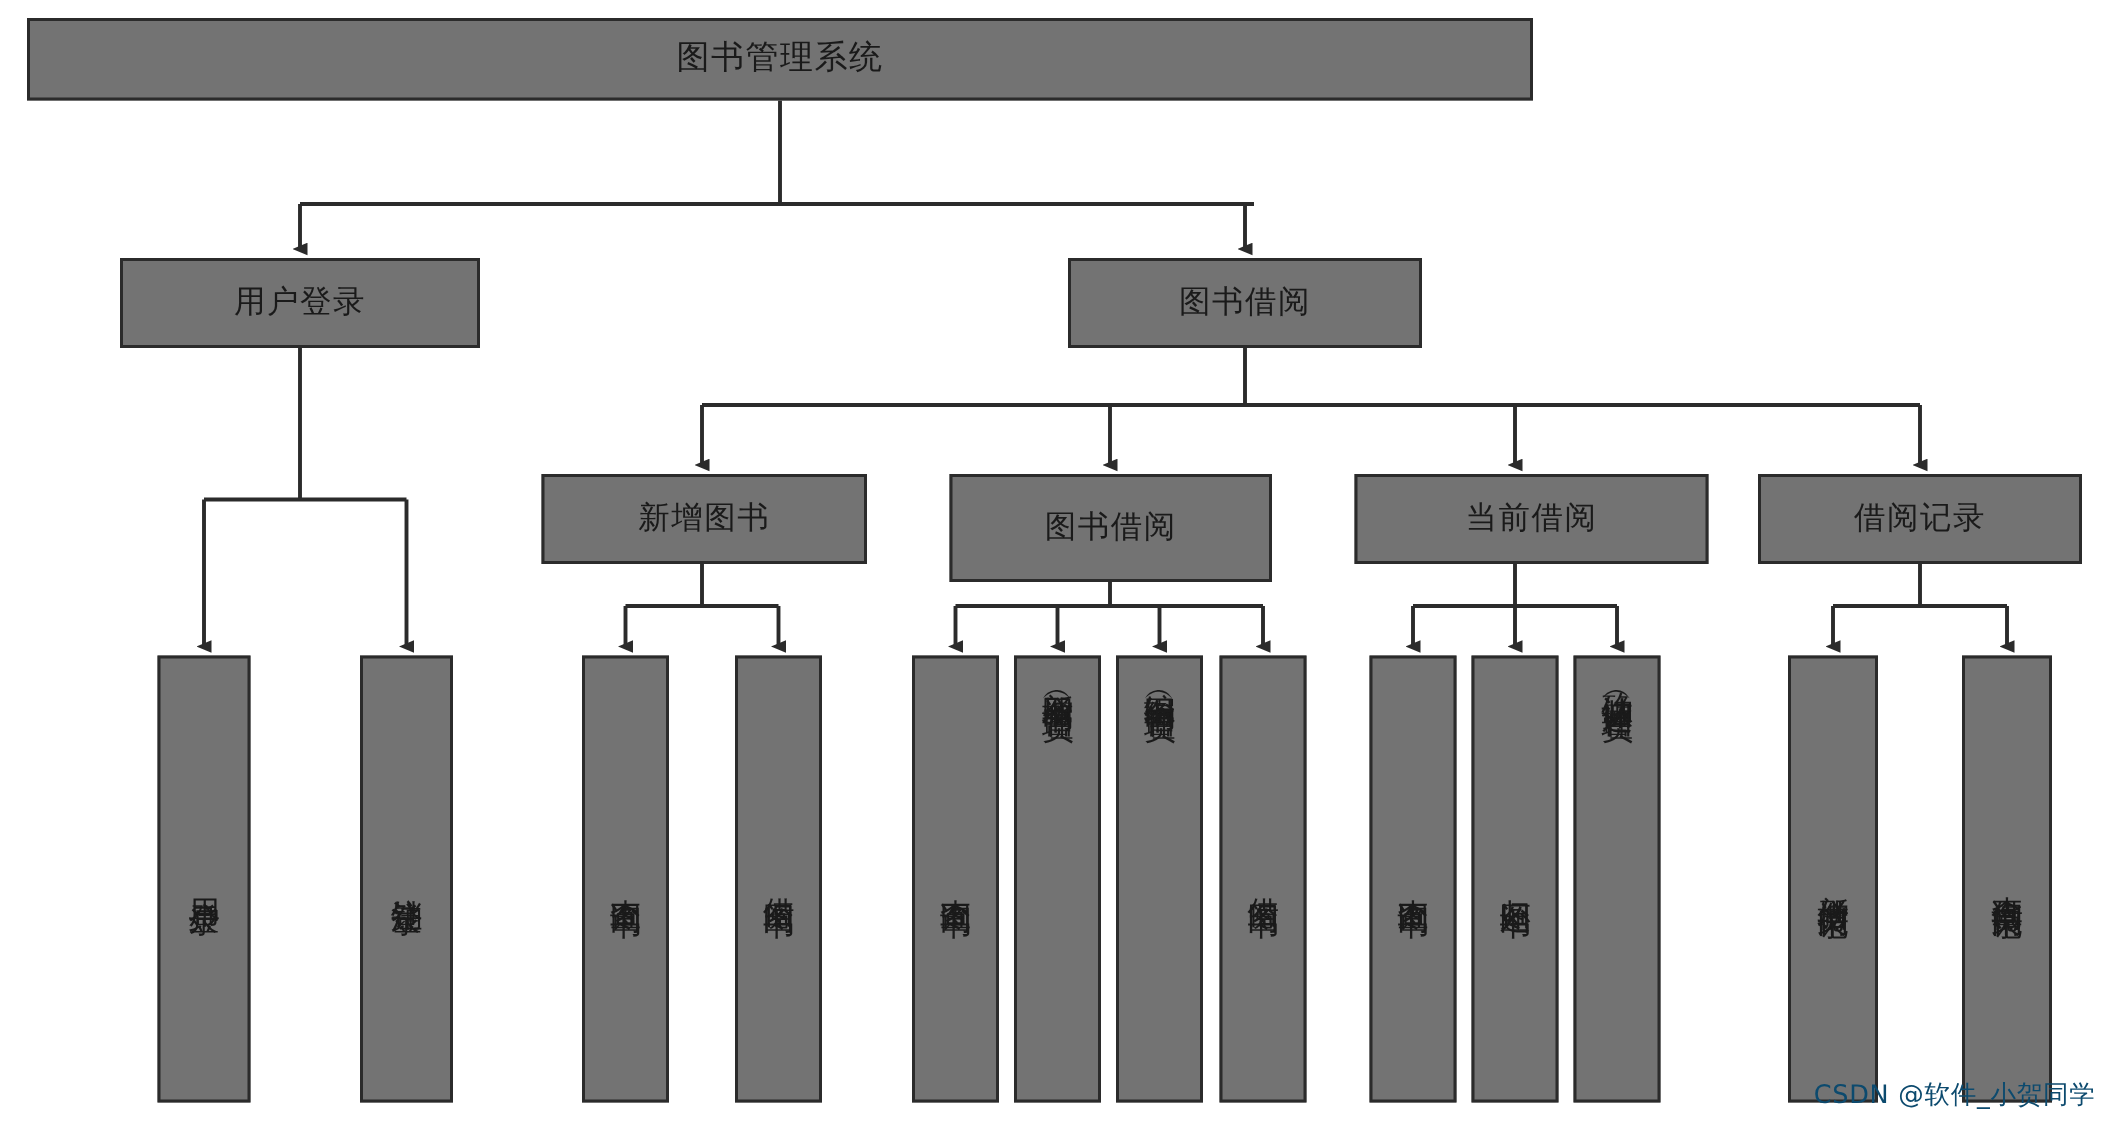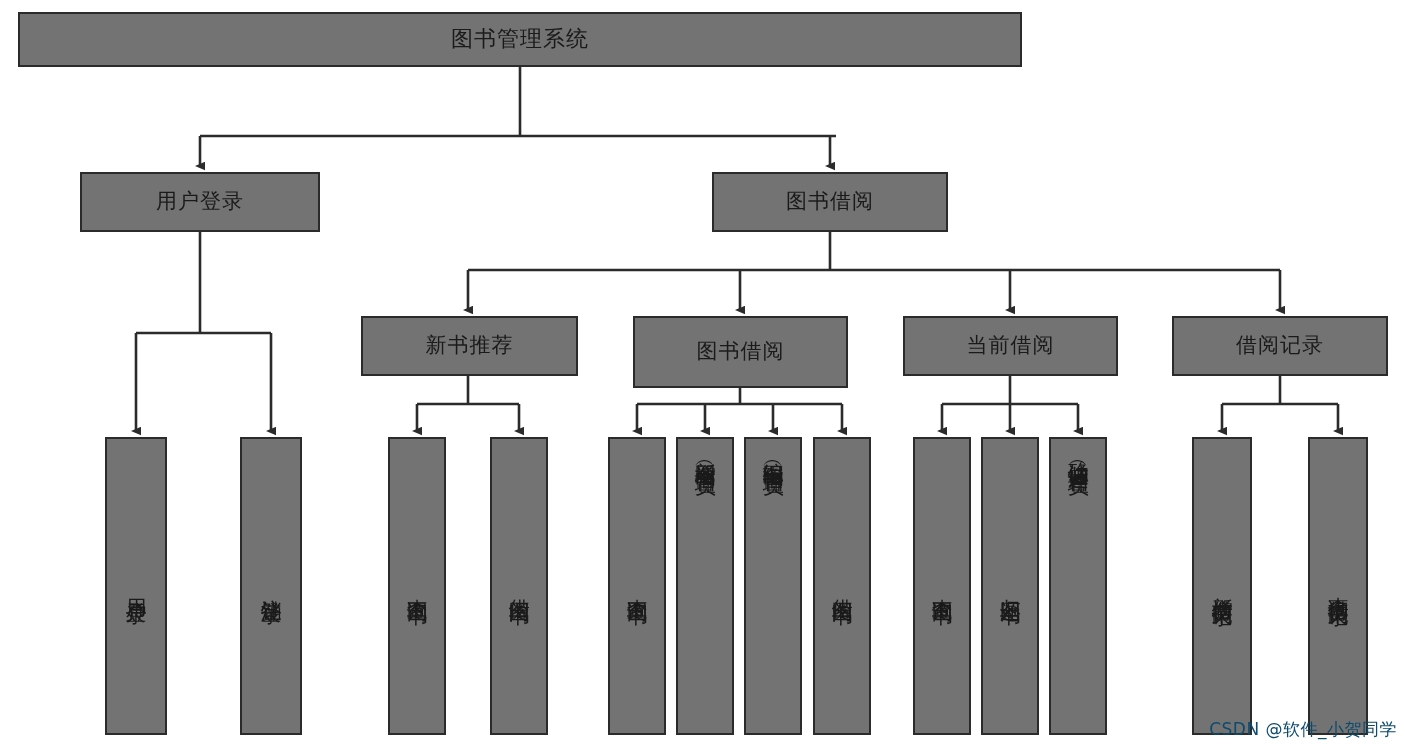--- a/index.html
+++ b/index.html
@@ -139,28 +139,28 @@
 
   <div class="node horizontal level1" style="left:80px; top:172px; width:240px; height:60px;">
     <span class="node-label">用户登录</span>
   </div>
 
   <div class="node horizontal level1" style="left:712px; top:172px; width:236px; height:60px;">
     <span class="node-label">图书借阅</span>
   </div>
 
   <div class="node horizontal level2" style="left:361px; top:316px; width:217px; height:60px;">
-    <span class="node-label">新书推荐</span>
+    <span class="node-label">新增图书</span>
   </div>
 
   <div class="node horizontal level2" style="left:633px; top:316px; width:215px; height:72px;">
     <span class="node-label">图书借阅</span>
   </div>
 
-  <div class="node horizontal level2" style="left:903px; top:316px; width:215px; height:60px;">
+  <div class="node horizontal level2" style="left:903px; top:316px; width:236px; height:60px;">
     <span class="node-label">当前借阅</span>
   </div>
 
   <div class="node horizontal level2" style="left:1172px; top:316px; width:216px; height:60px;">
     <span class="node-label">借阅记录</span>
   </div>
 
   <div class="node vertical center" style="left:105px; top:437px; width:62px; height:298px;">
     <span class="node-label">用户登录</span>
   </div>

